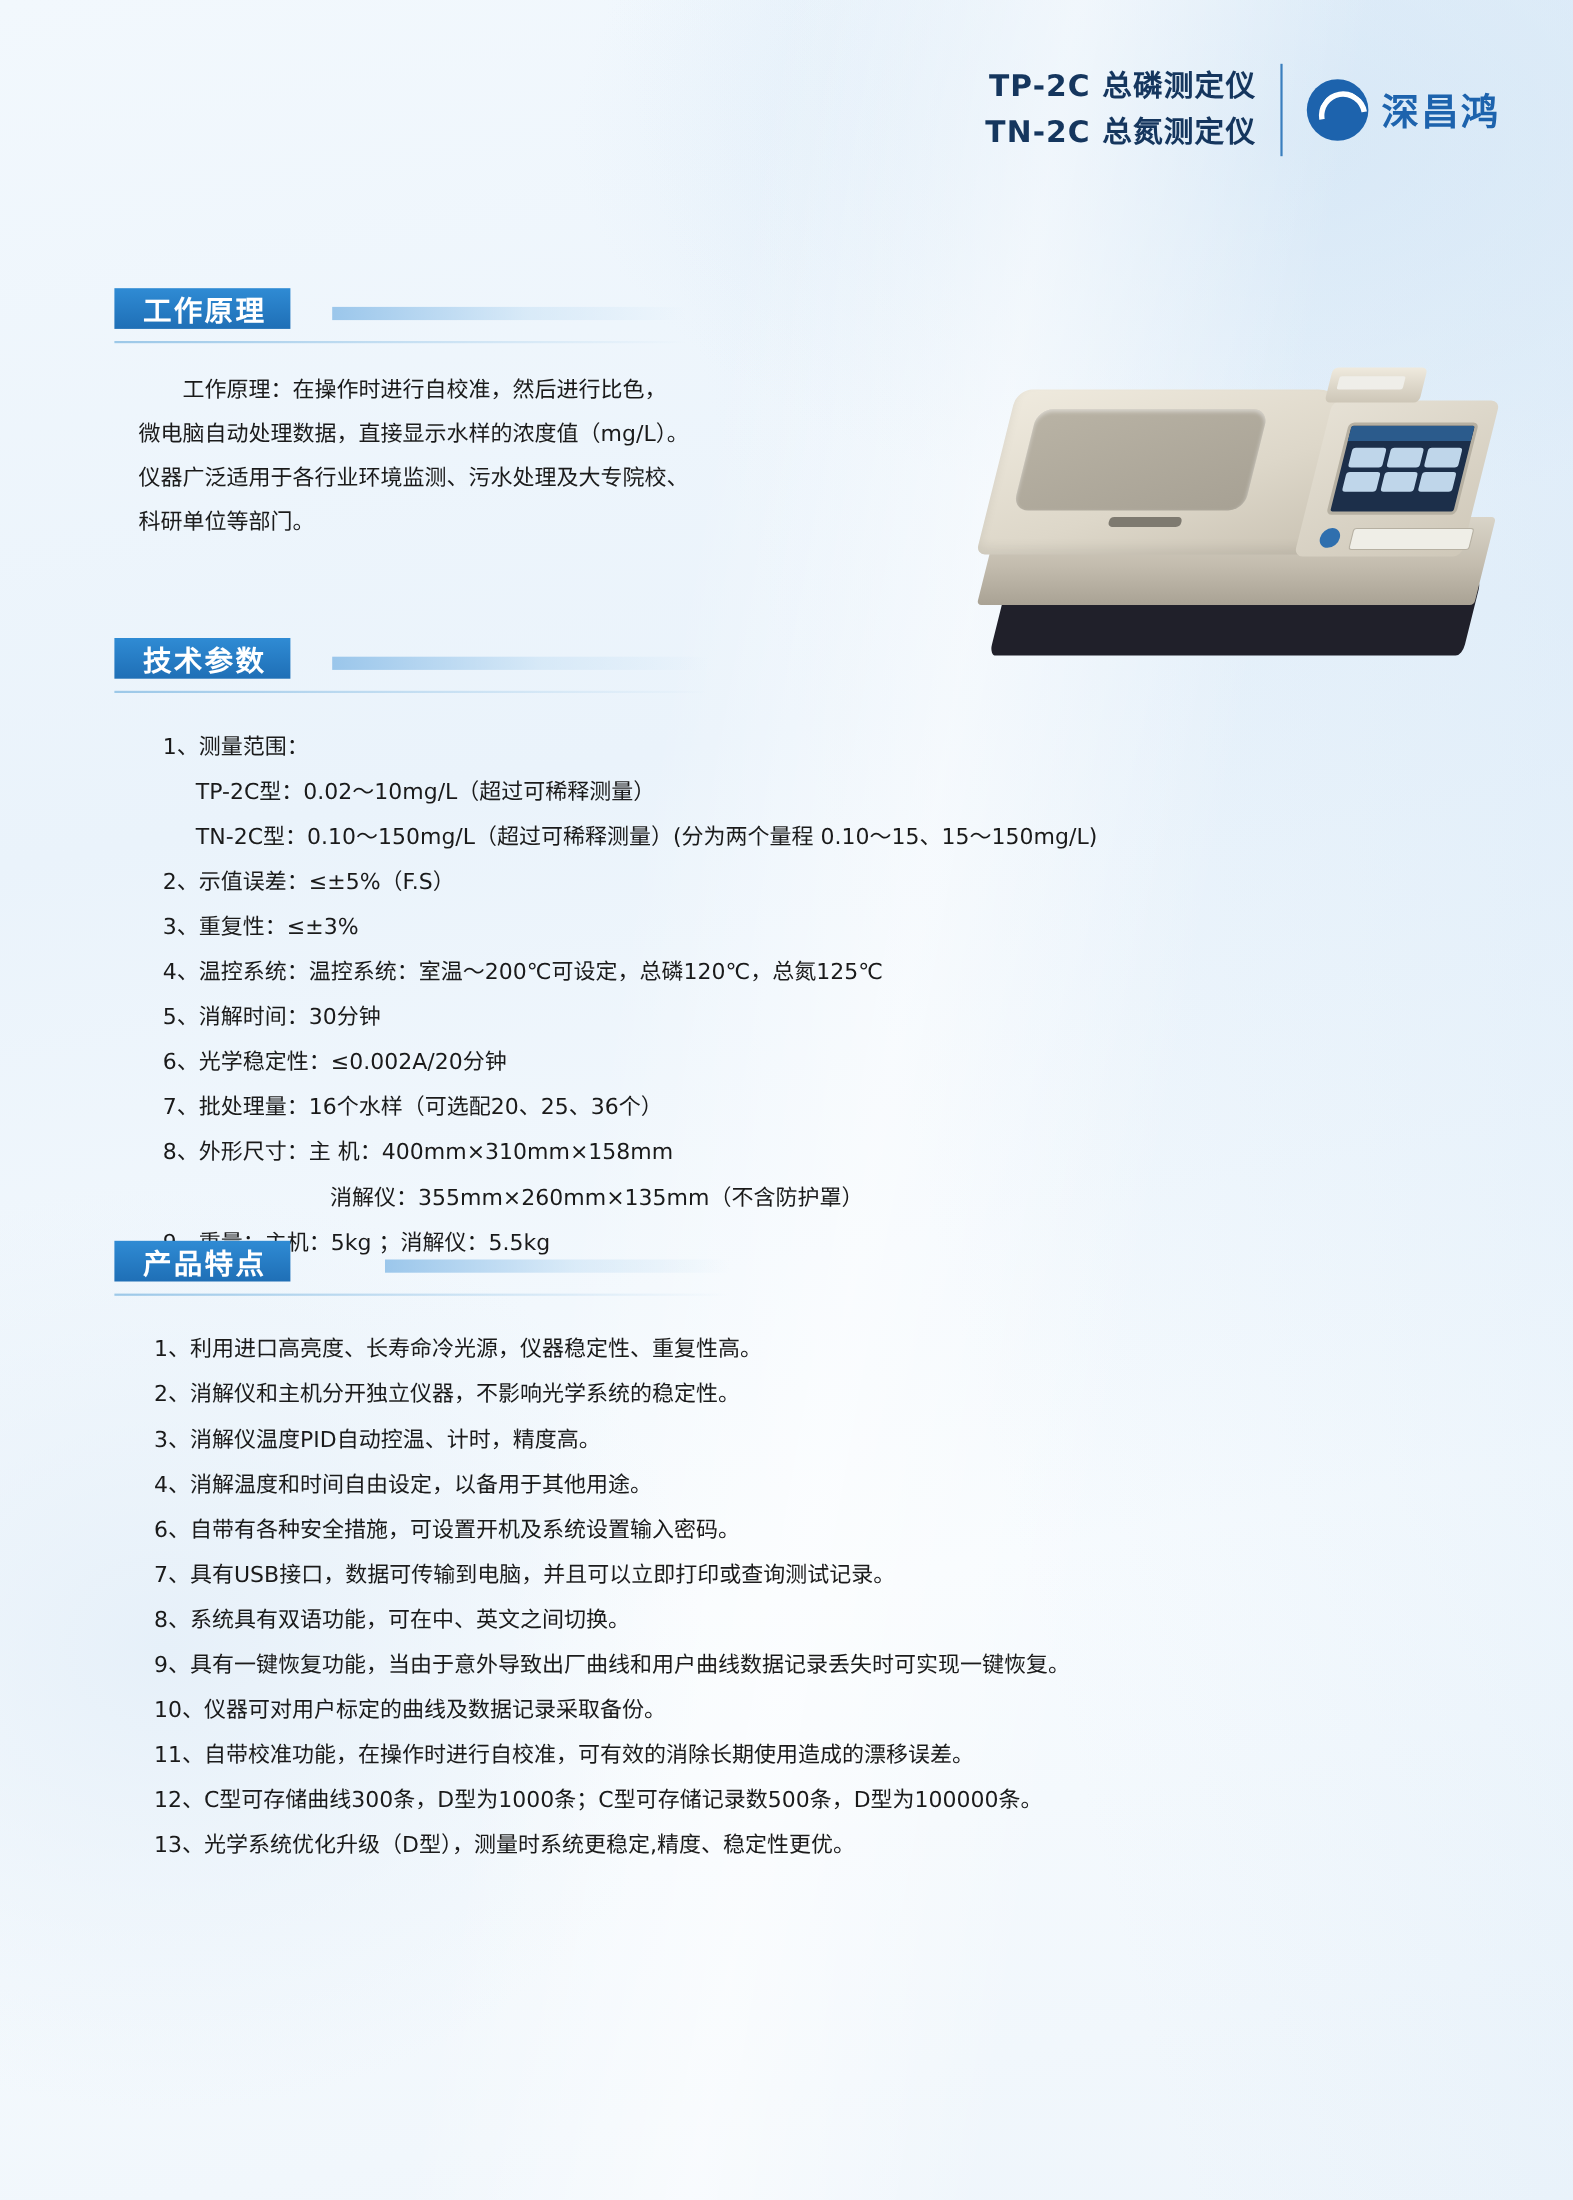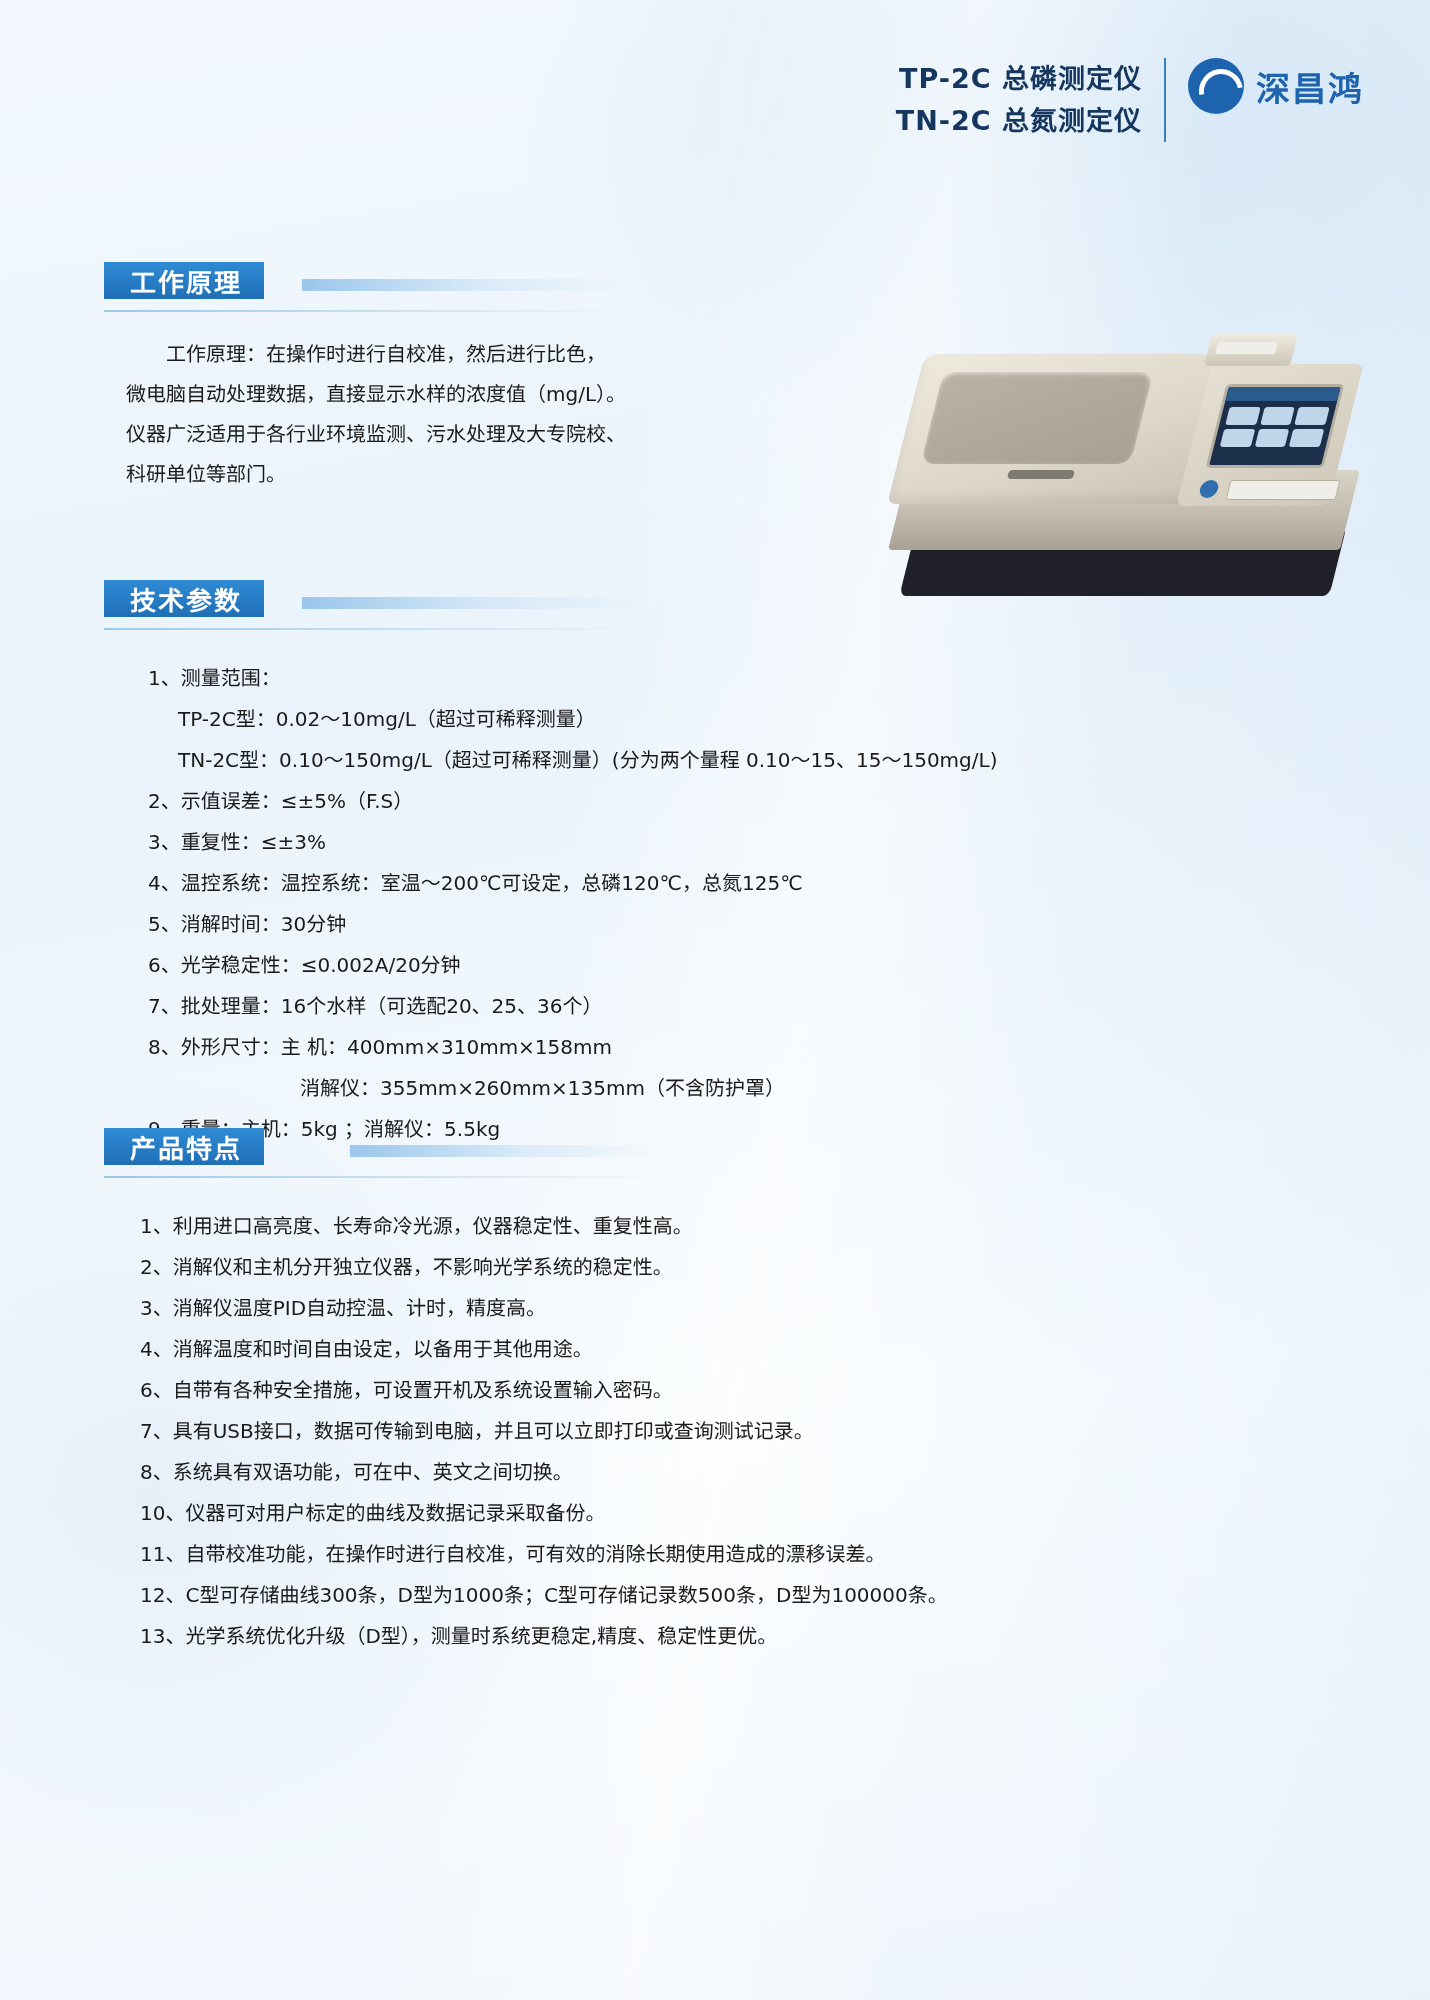--- a/index.html
+++ b/index.html
@@ -19,21 +19,21 @@
   }
   .page:before{
     content:"";position:absolute;left:0;top:0;width:1430px;height:2000px;
     background:
       linear-gradient(100deg, rgba(255,255,255,0) 40%, rgba(255,255,255,.55) 55%, rgba(255,255,255,0) 70%),
       linear-gradient(255deg, rgba(208,228,245,.45) 0%, rgba(255,255,255,0) 45%);
     pointer-events:none;
   }
 
   
-  .header{position:absolute;right:66px;top:58px;display:flex;align-items:flex-start;gap:0;}
+  .header{position:absolute;right:66px;top:58px;display:flex;align-items:center;gap:0;}
   .header-titles{text-align:right;padding-right:22px;border-right:2px solid #3a7fbe;}
   .header-titles div{
     font-size:27px;font-weight:bold;color:#15365e;letter-spacing:1px;line-height:1.55;
   }
   .brand{display:flex;align-items:center;gap:12px;padding-left:22px;font-family:Liberation Serif, serif;}
   .brand-mark{width:56px;height:56px;border-radius:50%;background:#1d63ad;position:relative;display:block;}
   .brand-mark:after{
     content:"";position:absolute;left:11px;top:11px;width:34px;height:34px;
     border-radius:50%;border:5px solid #fff;border-right-color:transparent;border-bottom-color:transparent;
     transform:rotate(35deg);
@@ -208,19 +208,20 @@
   <div class="sec-underline" style="left:104px;top:1176px;width:560px;"></div>
 
   <div class="list" style="left:140px;top:1206px;width:1180px;">
     <span class="li">1、利用进口高亮度、长寿命冷光源，仪器稳定性、重复性高。</span>
     <span class="li">2、消解仪和主机分开独立仪器，不影响光学系统的稳定性。</span>
     <span class="li">3、消解仪温度PID自动控温、计时，精度高。</span>
     <span class="li">4、消解温度和时间自由设定，以备用于其他用途。</span>
     <span class="li">6、自带有各种安全措施，可设置开机及系统设置输入密码。</span>
     <span class="li">7、具有USB接口，数据可传输到电脑，并且可以立即打印或查询测试记录。</span>
     <span class="li">8、系统具有双语功能，可在中、英文之间切换。</span>
+    <span class="li">9、具有一键恢复功能，当由于意外导致出厂曲线和用户曲线数据记录丢失时可实现一键恢复。</span>
     <span class="li">10、仪器可对用户标定的曲线及数据记录采取备份。</span>
     <span class="li">11、自带校准功能，在操作时进行自校准，可有效的消除长期使用造成的漂移误差。</span>
     <span class="li">12、C型可存储曲线300条，D型为1000条；C型可存储记录数500条，D型为100000条。</span>
     <span class="li">13、光学系统优化升级（D型），测量时系统更稳定,精度、稳定性更优。</span>
   </div>
 
 </div>
 
 </body></html>

